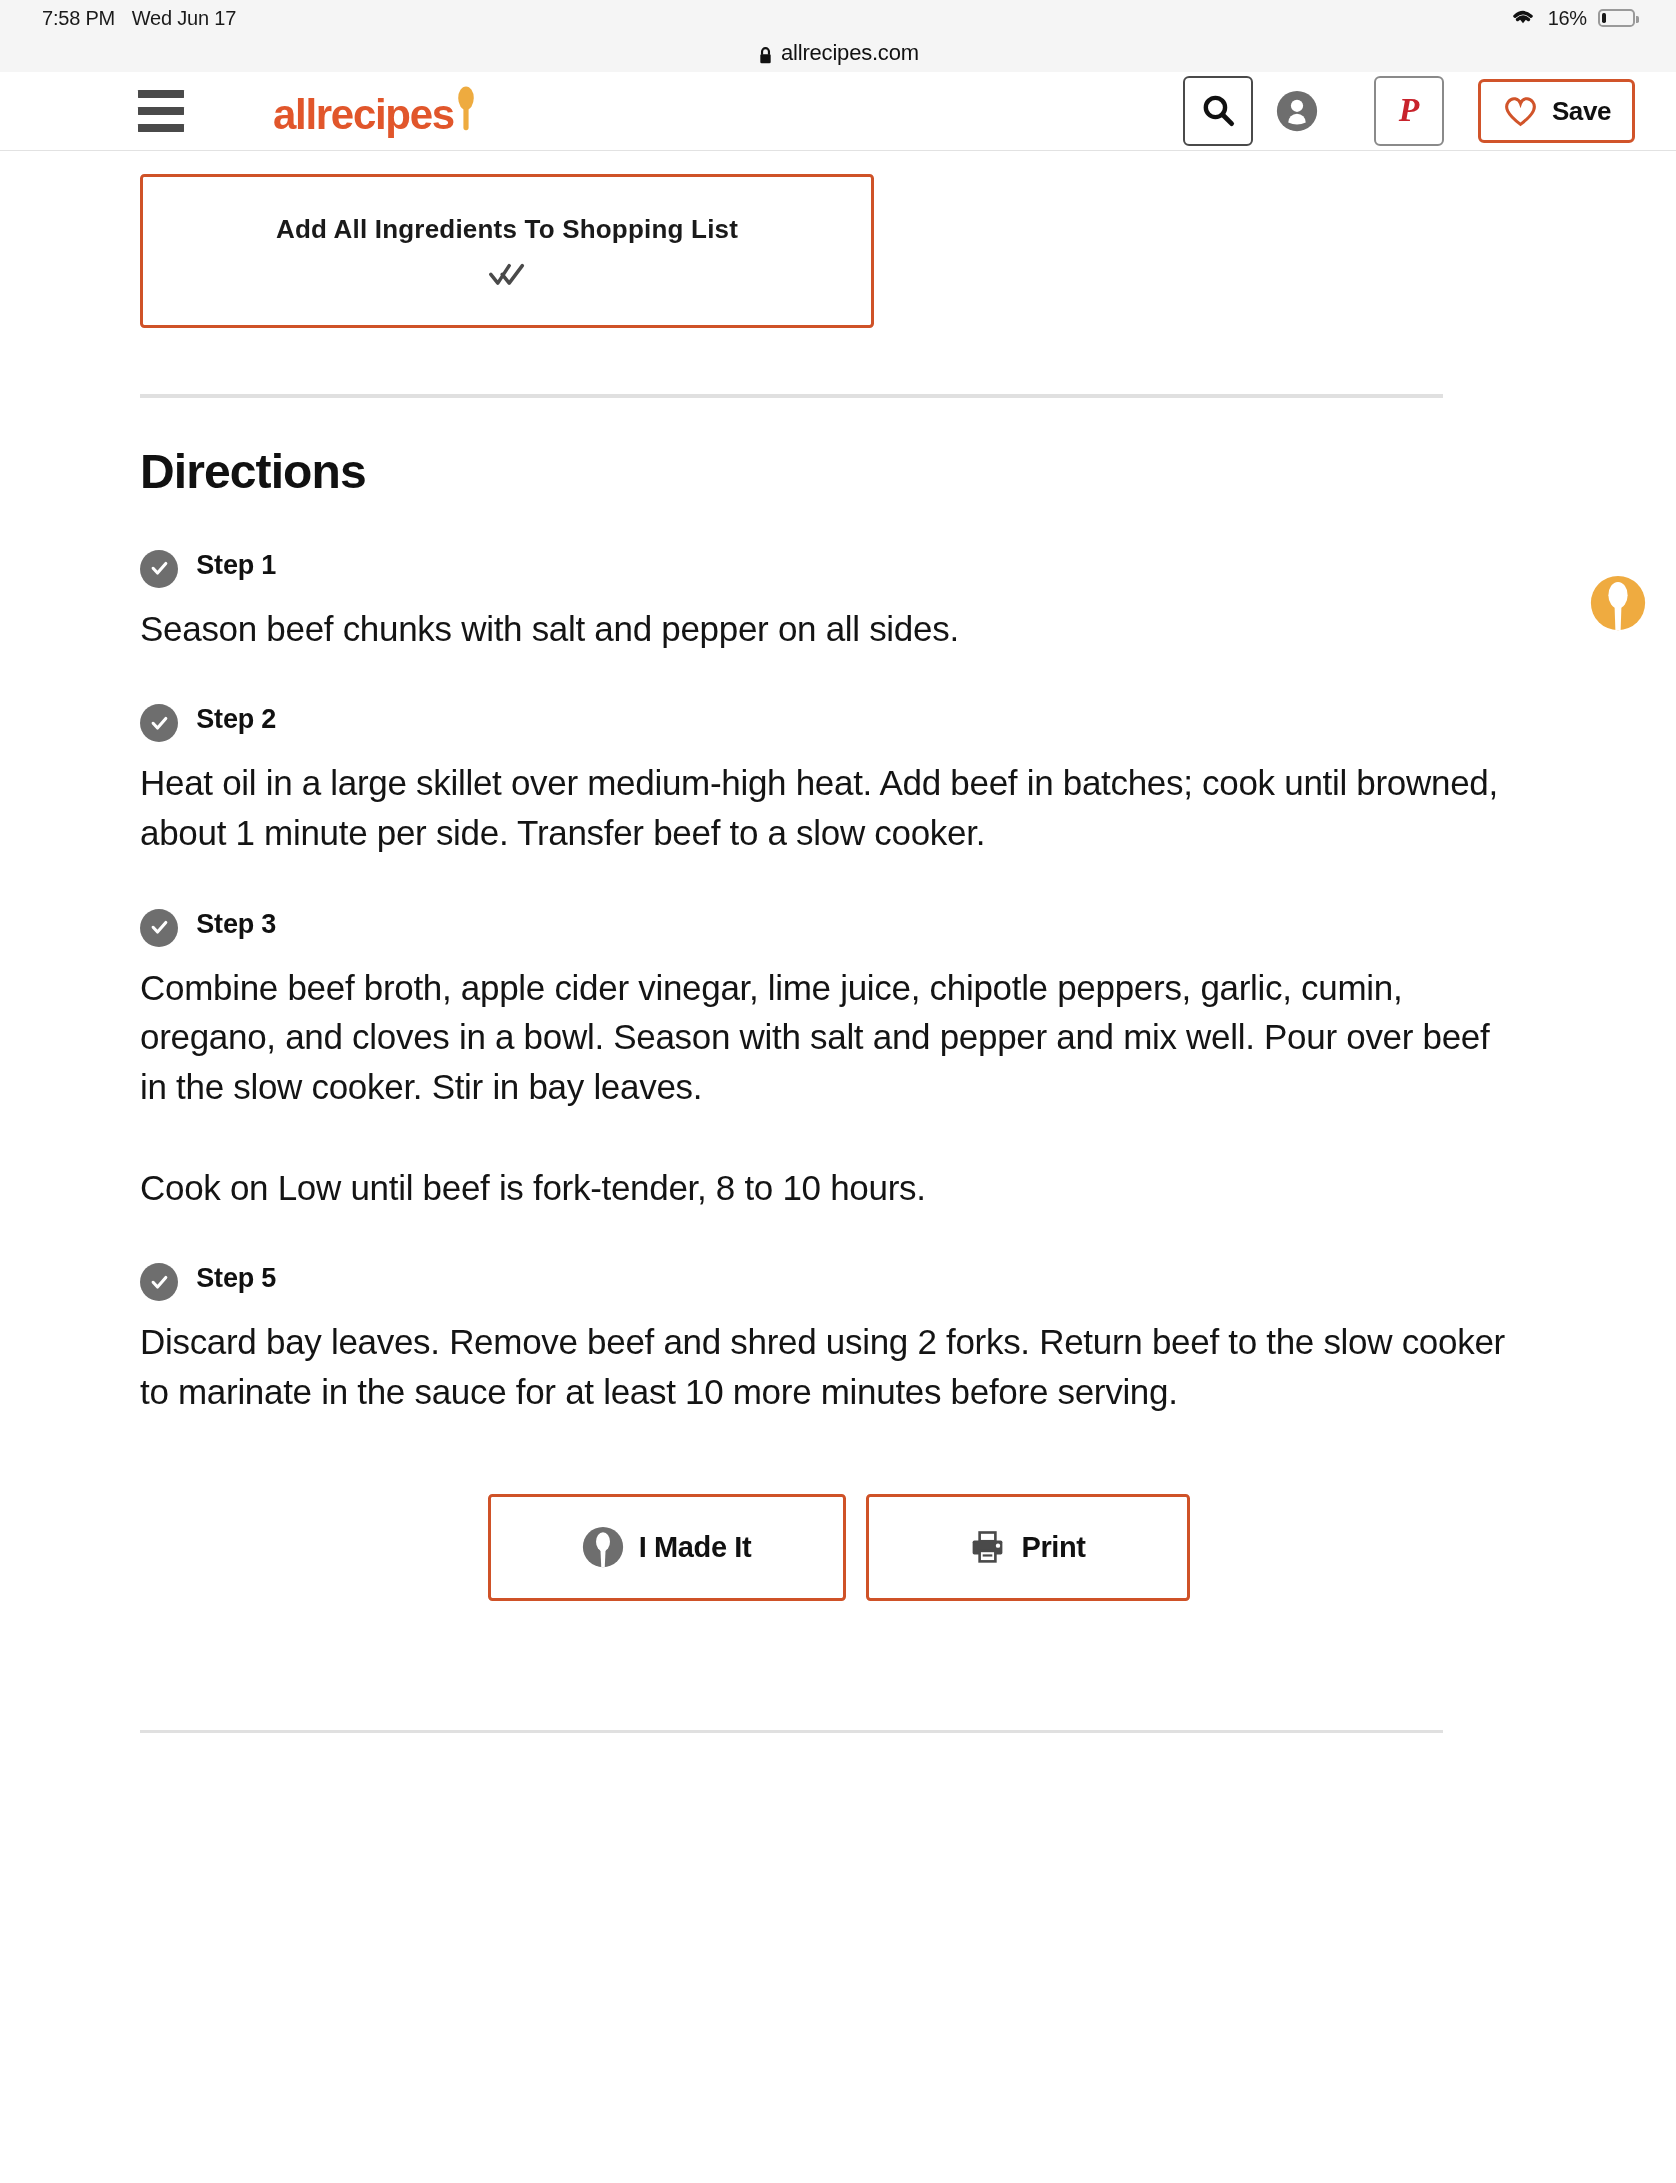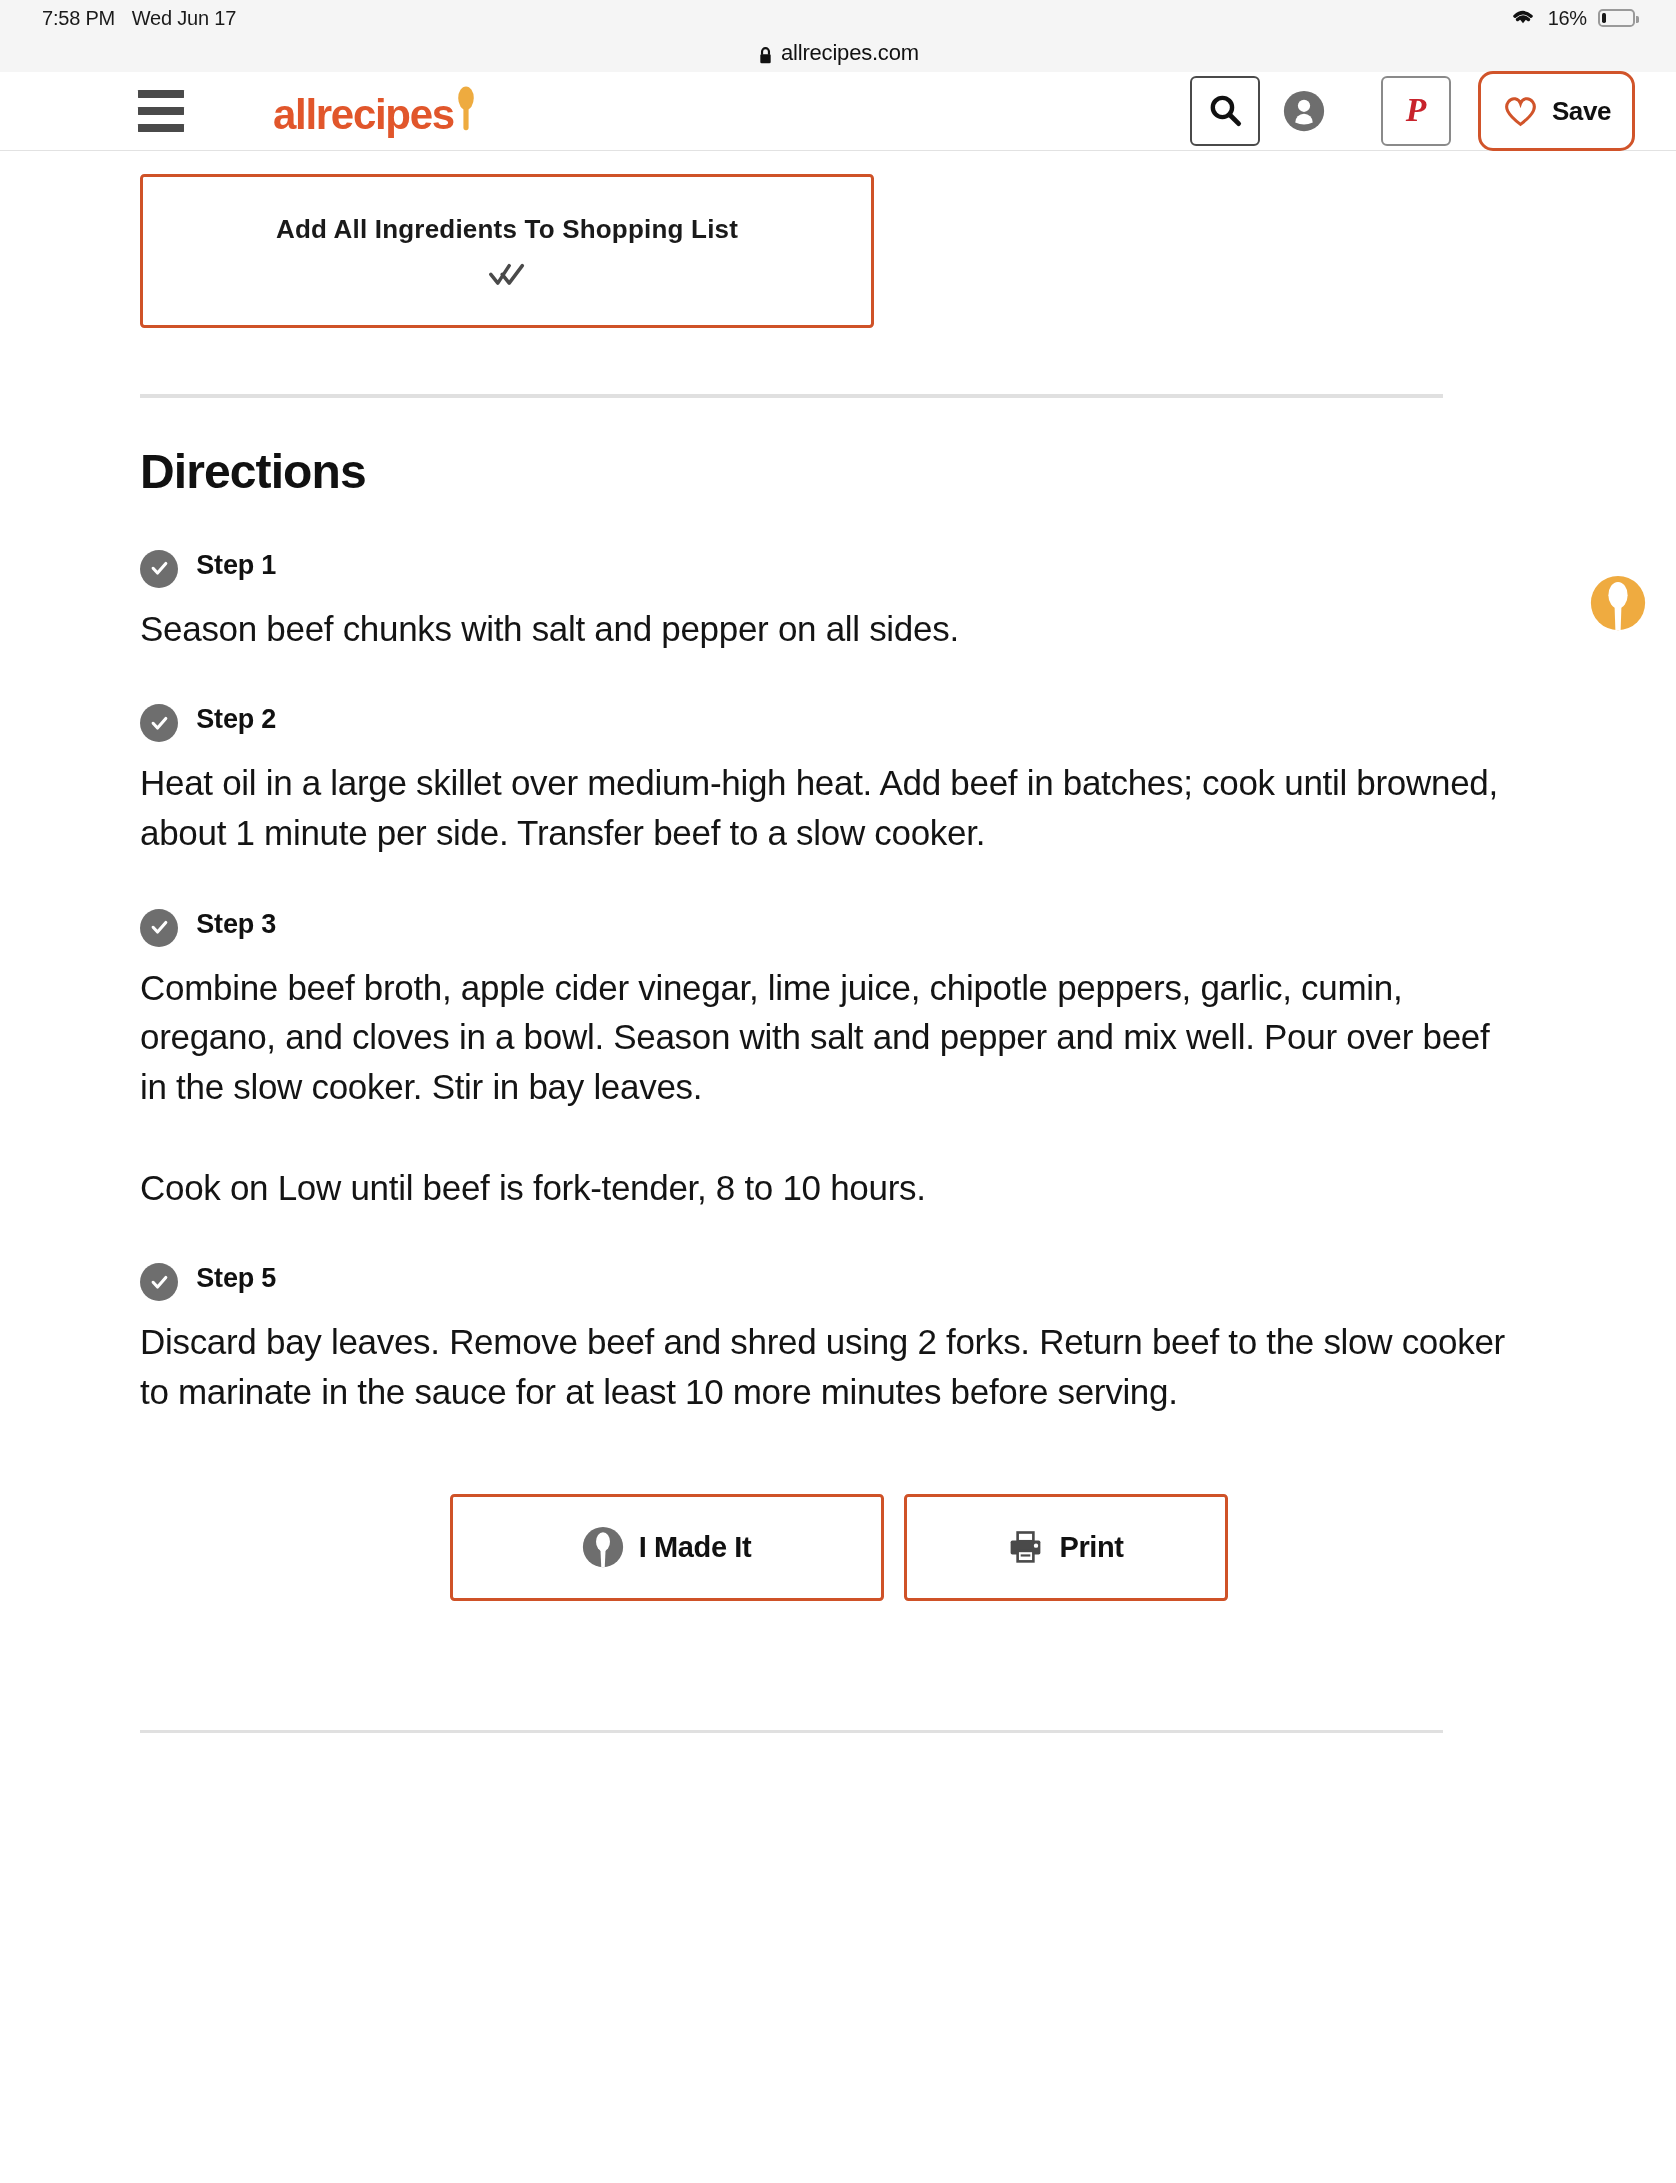--- a/index.html
+++ b/index.html
@@ -96,28 +96,28 @@
     background: #fff;
     display: flex; align-items: center; justify-content: center;
   }
   .icon-btn.pin { border-color: #8a8a8a; margin-left: 48px; }
   .avatar-btn {
     width: 57px; height: 70px;
     display: flex; align-items: center; justify-content: center;
     margin-left: 15.7px;
   }
   .save-btn {
-    height: 80px;
+    height: 64px;
     border: 3.1px solid #d1542a;
-    border-radius: 15px;
+    border-radius: 6px;
     background: #fff;
     display: flex; align-items: center; justify-content: center;
     gap: 13px;
     padding: 0 21px;
-    margin-left: 27px;
+    margin-left: 34px;
   }
   .save-label { font-size: 26px; font-weight: 700; color: #111; letter-spacing: -0.4px; }
 
   
   .page { padding: 0 140px; position: relative; }
 
   .shopping-btn {
     margin-top: 23px;
     width: 734px;
     height: 154px;
@@ -190,21 +190,21 @@
   .action-btn {
     border: 3.1px solid #cf5228;
     border-radius: 4.4px;
     background: #fff;
     height: 107px;
     display: flex;
     align-items: center;
     justify-content: center;
     gap: 15px;
   }
-  .action-btn.made { width: 434px; }
+  .action-btn.made { width: 358px; }
   .action-btn.print { width: 324px; }
   .action-label {
     font-size: 29px;
     font-weight: 700;
     color: #111;
     letter-spacing: -0.4px;
   }
 
   
   .float-icon {

